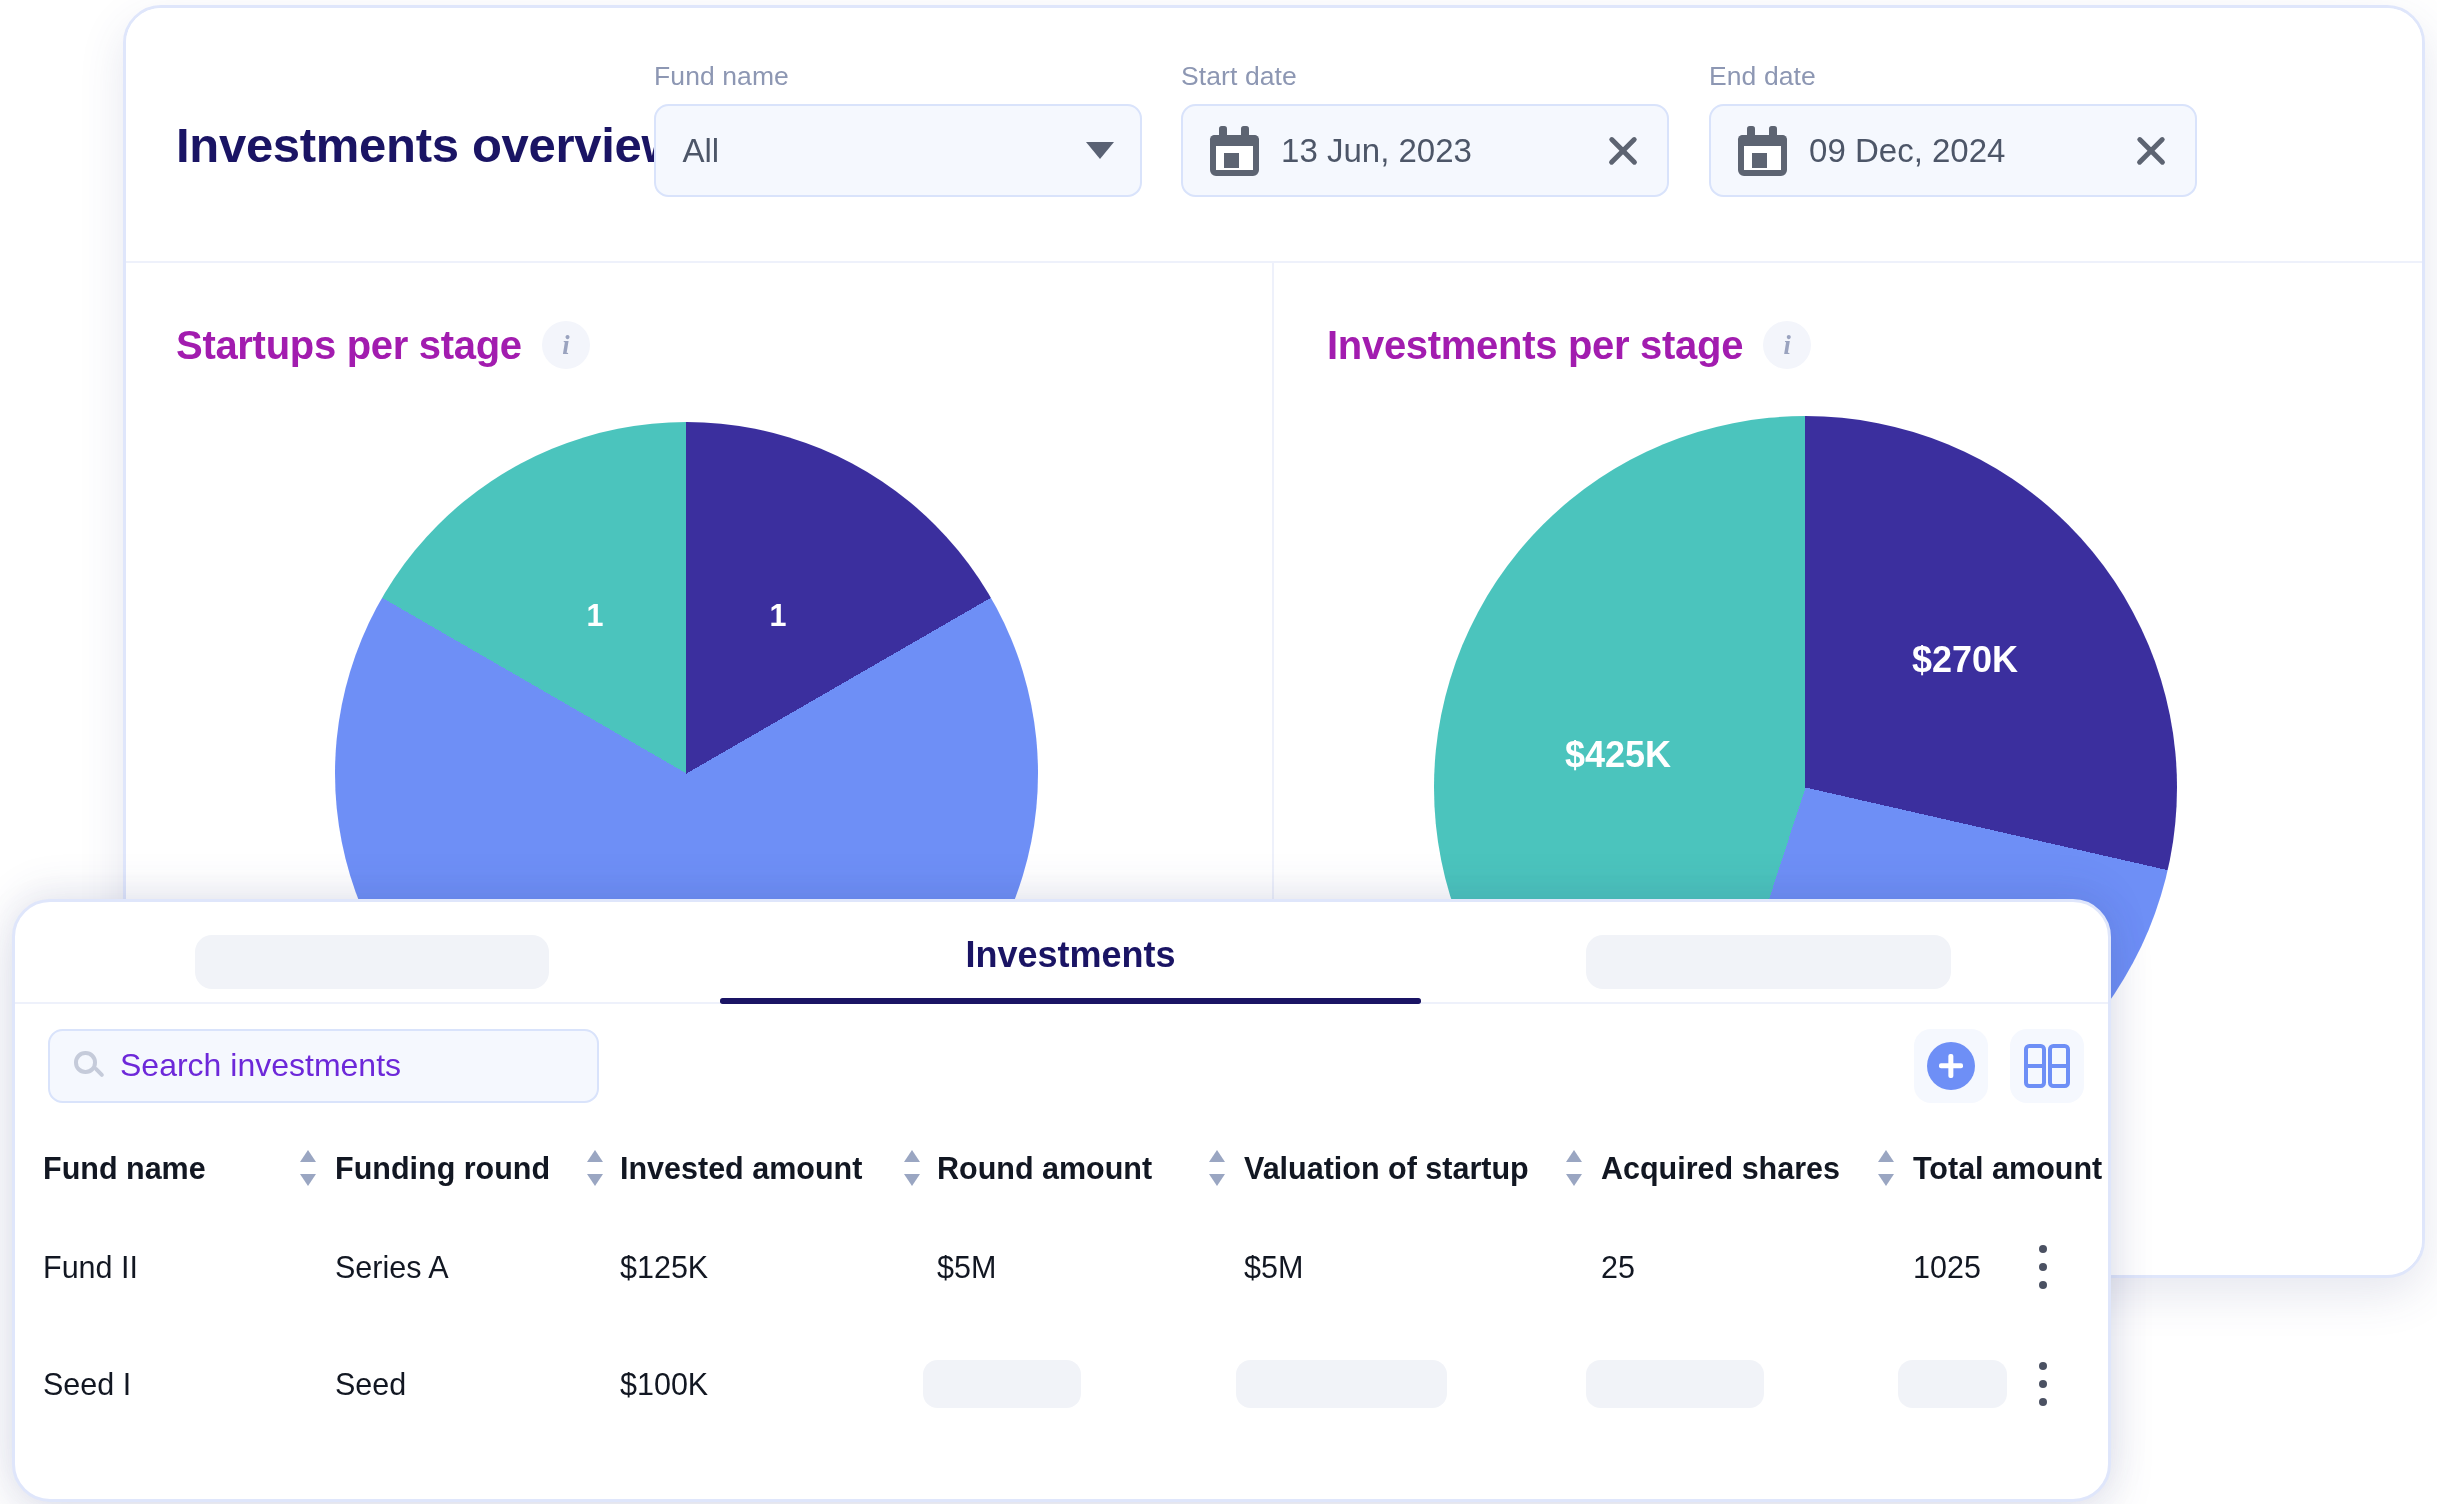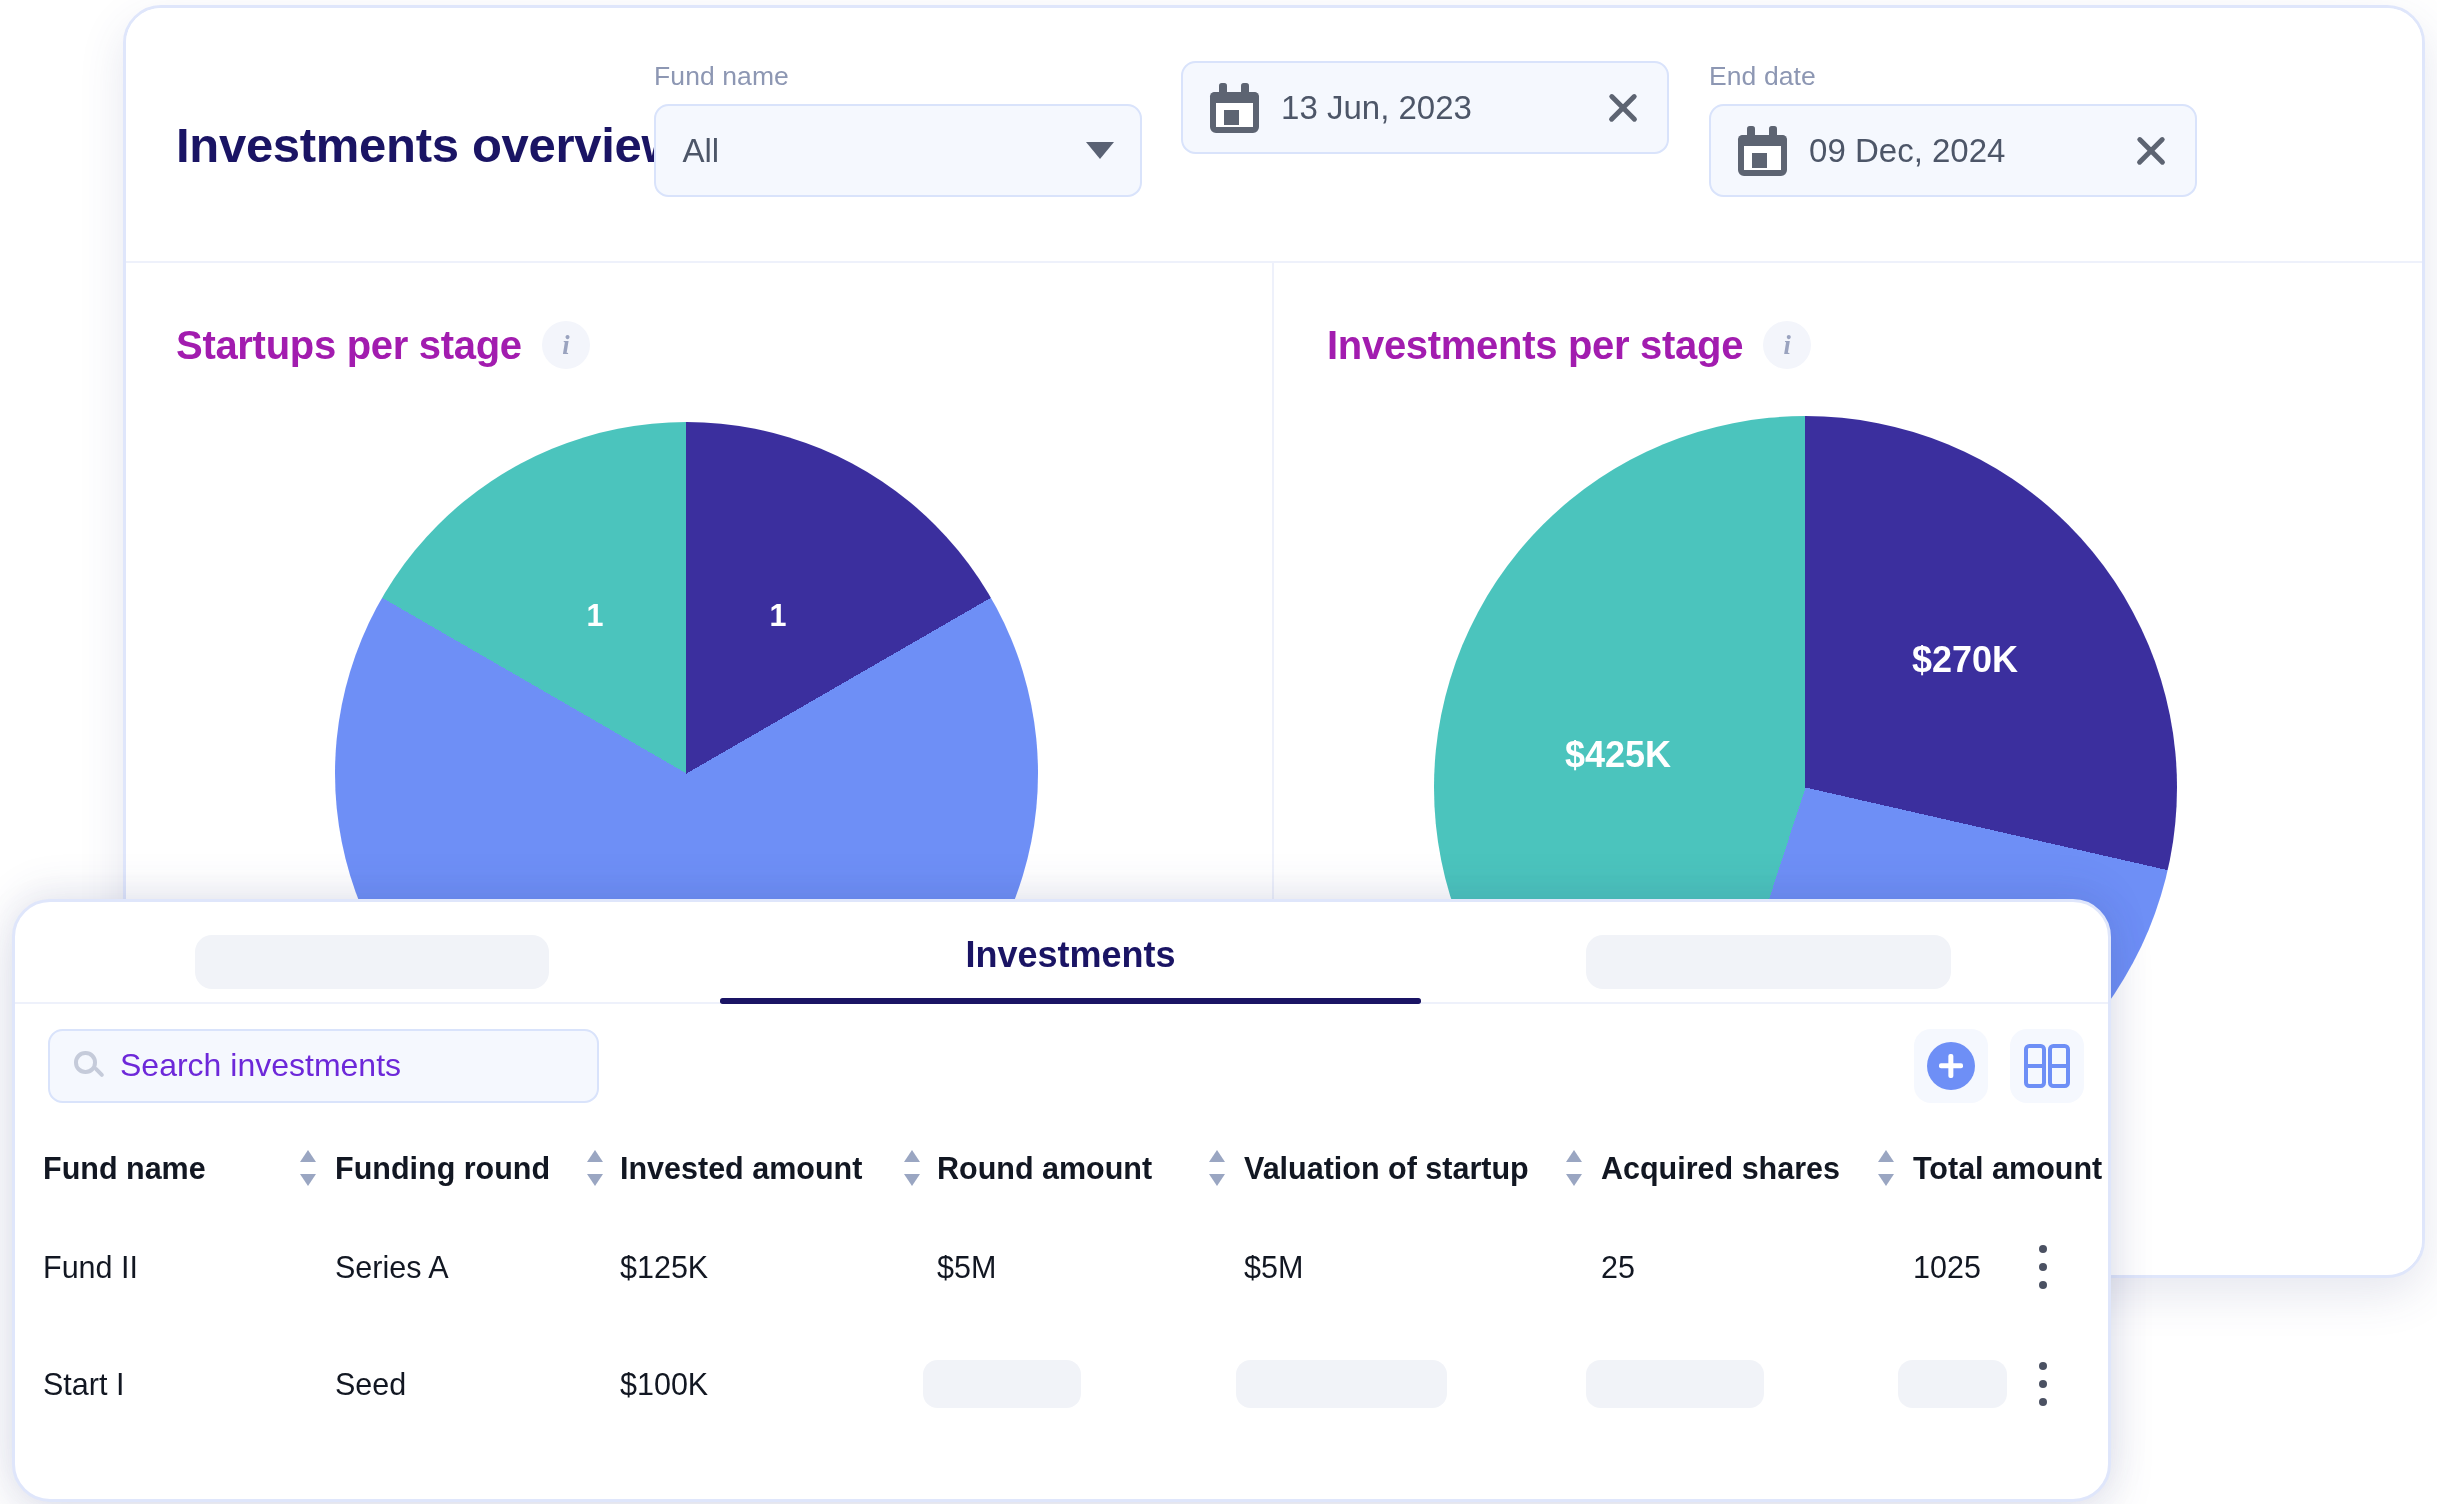--- a/index.html
+++ b/index.html
@@ -225,20 +225,21 @@
 
     <div class="field-group" id="fund-group">
       <div class="field-label">Fund name</div>
       <div class="field-box">
         <span class="field-value">All</span>
         <span class="caret"></span>
       </div>
     </div>
 
     <div class="field-group" id="start-group">
+      <div class="field-label">Start date</div>
       <div class="field-box">
         <span class="cal-icon">
           <span class="body"></span>
             <span class="top-bar"></span>
           <span class="peg l"></span>
             <span class="peg r"></span>
             <span class="dot"></span>
         </span>
         <span class="field-value">13 Jun, 2023</span>
         <span class="clear-x"></span>
@@ -381,21 +382,21 @@
       <span class="t-cell" style="left:1586px">25</span>
       <span class="t-cell" style="left:1898px">1025</span>
       <span class="kebab" style="left:2024px">
           <i></i>
           <i></i>
           <i></i>
         </span>
     </div>
 
     <div class="t-row" style="height:117px">
-      <span class="t-cell" style="left:28px">Start I</span>
+      <span class="t-cell" style="left:28px">Seed I</span>
       <span class="t-cell" style="left:320px">Seed</span>
       <span class="t-cell" style="left:605px">$100K</span>
       <span class="skel" style="left:908px;width:158px"></span>
       <span class="skel" style="left:1221px;width:211px"></span>
       <span class="skel" style="left:1571px;width:178px"></span>
       <span class="skel" style="left:1883px;width:109px"></span>
       <span class="kebab" style="left:2024px">
           <i></i>
           <i></i>
           <i></i>

